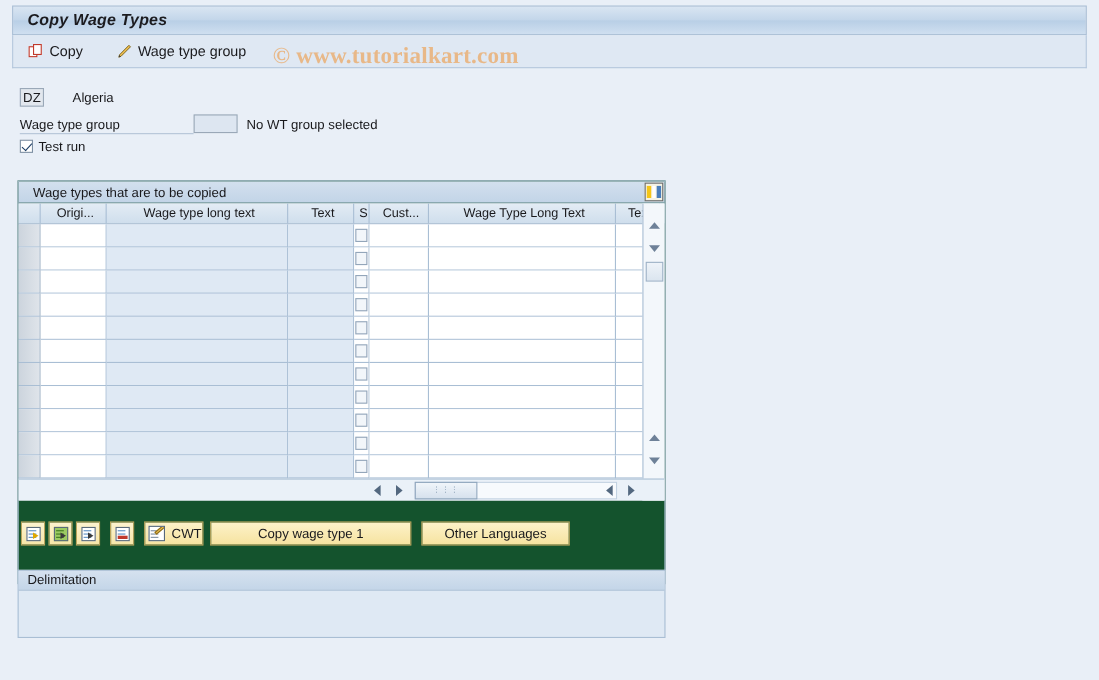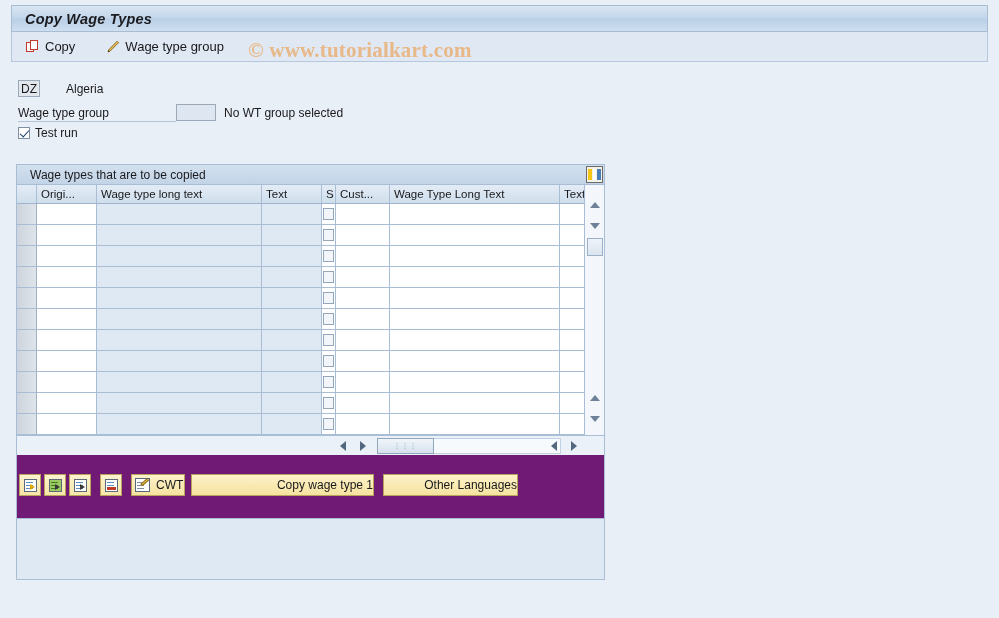--- a/index.html
+++ b/index.html
@@ -161,22 +161,23 @@
     border-width: 0 1.8px 1.8px 0;
     transform: rotate(42deg);
   }
 
   
   .tpanel {
     position: absolute;
     left: 16px; top: 164px;
     width: 589px; height: 367px;
     border: 1px solid #a9bed4;
-    background: #701a75;
-    box-sizing: border-box;
+    background: #14532d;
+    box-sizing: border-box;
+    text-align: center;
   }
   .tpanel-head {
     height: 20px;
     background: linear-gradient(to bottom,#d3e0ee,#c2d4e7);
     border-bottom: 1px solid #a9bed4;
     display: flex;
     align-items: center;
     padding-left: 13px;
     font-size: 12px;
     color: #19191c;
@@ -371,21 +372,21 @@
     border-top:3px solid transparent;
     border-bottom:3px solid transparent;
   }
   .tbtn {
     height: 22px;
     background: linear-gradient(to bottom,#fdf2c9,#f6e3a0);
     border: 1px solid #b9a45c;
     box-sizing: border-box;
     display: flex;
     align-items: center;
-    justify-content: flex-end;
+    justify-content: center;
     gap: 6px;
     font-size: 12px;
     color: #19191c;
     cursor: pointer;
     white-space: nowrap;
   }
   .tbtn.cwt { width: 54px; justify-content: flex-start; padding-left: 3px; }
   .tbtn.cwt .lbl { flex:1; text-align:center; padding-right:4px; }
   .tbtn.w1 { width: 183px; margin-left: 3px; }
   .tbtn.w2 { width: 135px; margin-left: 6px; }
@@ -746,13 +747,14 @@
     <span>Copy wage type 1</span>
   </div>
 
   <div class="tbtn w2">
     <span>Other Languages</span>
   </div>
 
 </div>
 
 <div class="delim">
+  <div class="delim-head">Delimitation</div>
 </div>
 
 </body></html>

